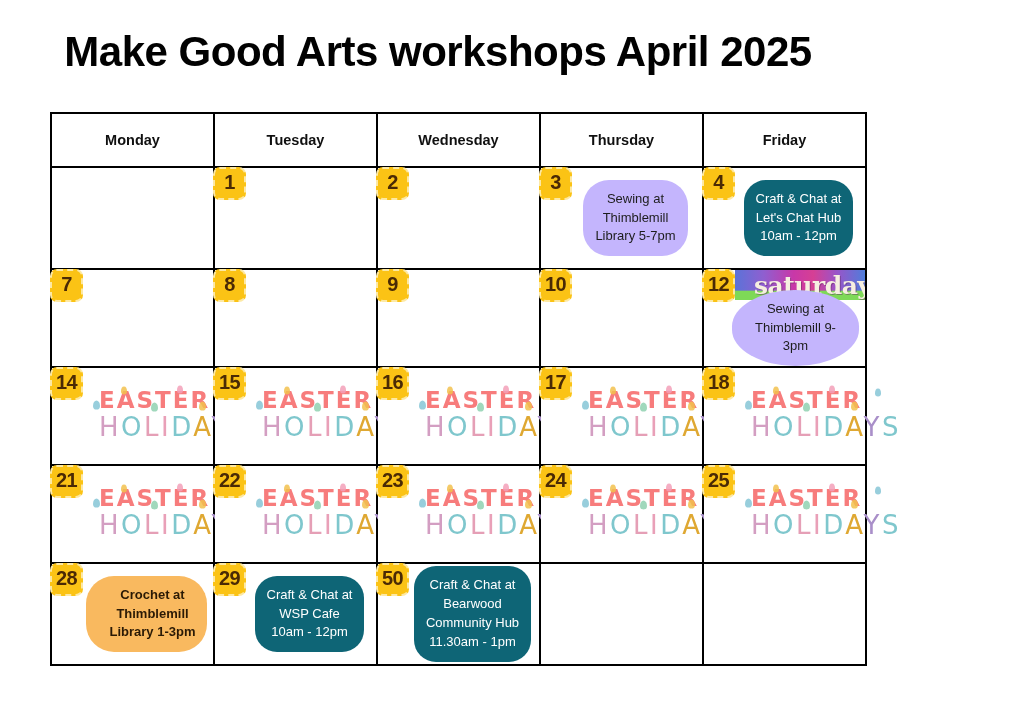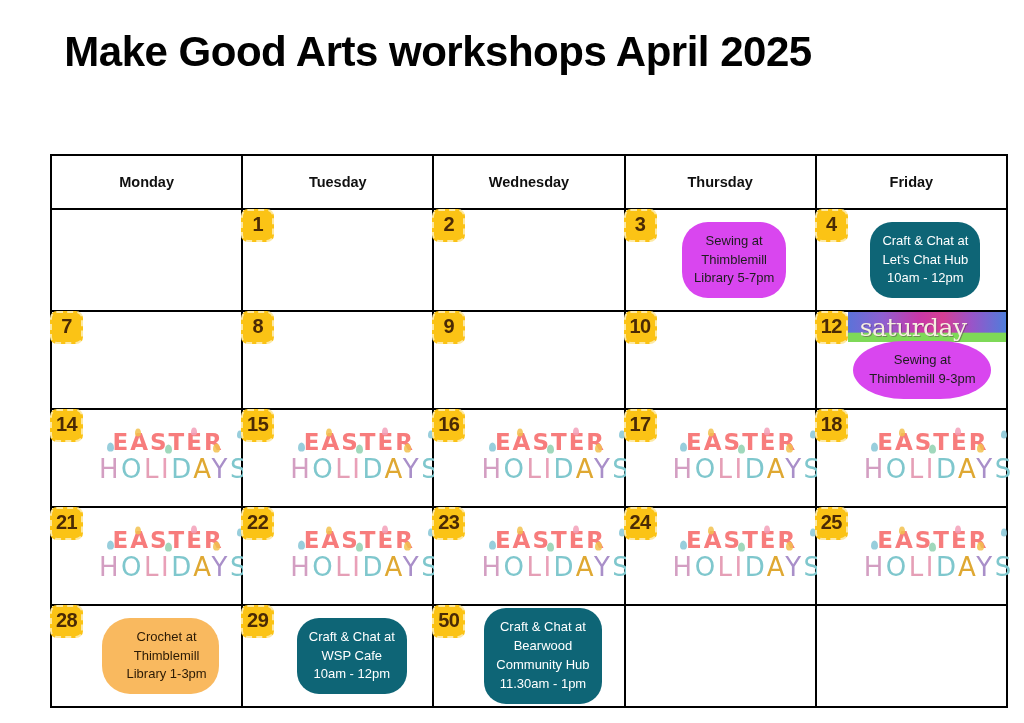--- a/index.html
+++ b/index.html
@@ -33,24 +33,23 @@
     letter-spacing: -0.5px;
     color: #010101;
     font-family: "Liberation Sans", sans-serif;
   }
 
   
   .calendar {
     position: absolute;
     left: 50px;
     top: 112px;
-    width: 958px;
+    width: 817px;
     border-collapse: collapse;
     table-layout: fixed;
-    margin-top: 42px;
   }
   .calendar th,
   .calendar td {
     border: 2px solid #000000;
     padding: 0;
     vertical-align: top;
     background: #ffffff;
   }
   .calendar th {
     height: 52px;
@@ -101,33 +100,33 @@
   .event {
     box-sizing: border-box;
     text-align: center;
     font-size: 13px;
     line-height: 1.45;
     padding: 10px 12px;
     border-radius: 22px;
     max-width: 100%;
   }
   .event.green {
-    background: #d946ef;
+    background: #c4b5fd;
     color: #1d1d1d;
     border-radius: 26px;
   }
   .event.teal {
     background: #0e6576;
     color: #ffffff;
     border-radius: 22px;
   }
   .event.orange {
     background: #f9b95f;
     color: #2b1a05;
-    font-weight: 400;
+    font-weight: 700;
     border-radius: 28px;
     padding-left: 24px;
   }
   .event.oval {
     border-radius: 70px / 40px;
     padding: 10px 16px;
   }
   .sat-banner {
     position: absolute;
     left: 31px;
@@ -137,25 +136,25 @@
     background:
       linear-gradient(180deg, rgba(0,0,0,0) 68%, #7ed957 69%, #7ed957 100%),
       linear-gradient(90deg, #5b73d8 0%, #8f5fd0 22%, #c838a8 45%, #d63f94 60%, #9a54c8 78%, #4f7ddb 100%);
     overflow: hidden;
     z-index: 3;
     display: flex;
     align-items: center;
   }
   .sat-banner-text {
     font-family: "DejaVu Serif", serif;
-    font-weight: 400;
+    font-weight: 700;
     font-size: 25px;
     color: #f6efe0;
     letter-spacing: -0.5px;
-    padding-left: 12px;
+    padding-left: 19px;
     text-shadow: 1px 1px 0 rgba(90,40,90,0.45);
     white-space: nowrap;
   }
   .sat-cell .sat-event-wrap {
     position: absolute;
     left: 28px;
     right: 6px;
     top: 22px;
     bottom: 2px;
     display: flex;

